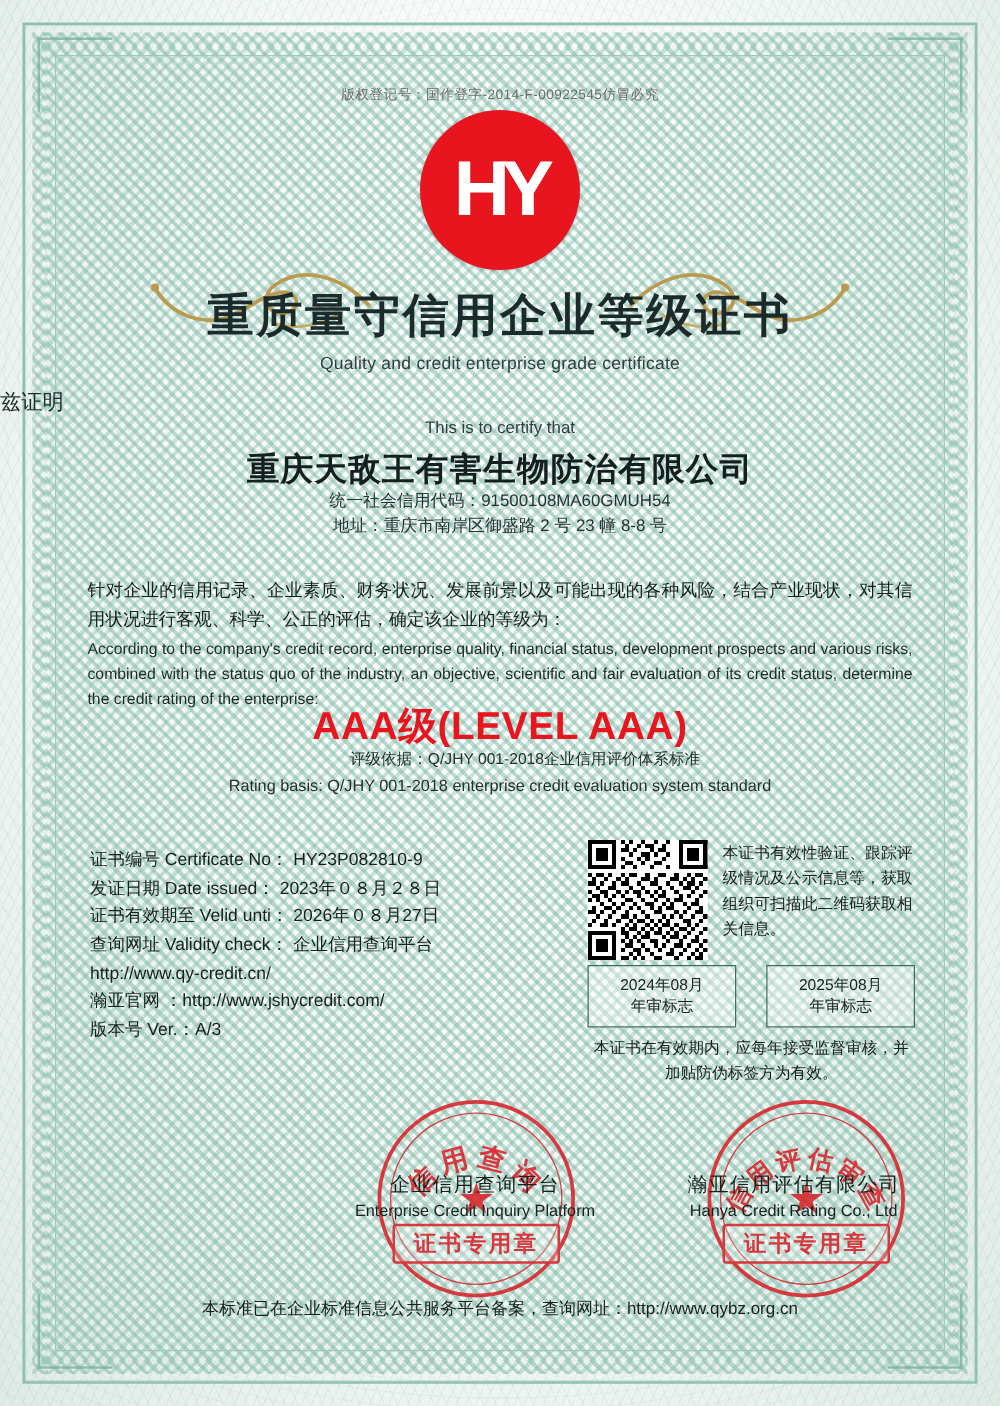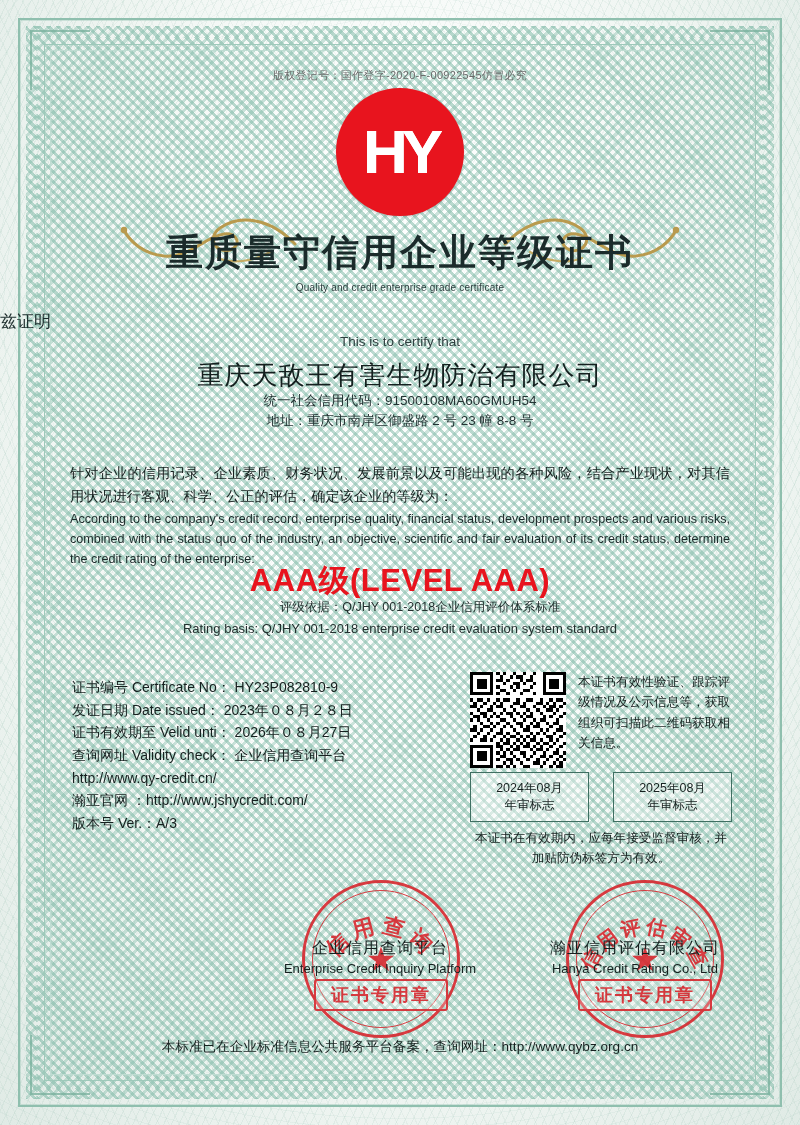--- a/index.html
+++ b/index.html
@@ -88,33 +88,33 @@
   }
   .flourish.left{left:120px;}
   .flourish.right{right:120px;}
 
   .title-cn{
     position:absolute;top:228px;left:0;right:0;text-align:center;
     font-size:37px;font-weight:bold;color:#1b2b2b;letter-spacing:2px;
   }
   .title-en{
     position:absolute;top:282px;left:0;right:0;text-align:center;
-    font-size:10px;color:#2f4040;letter-spacing:.2px;
+    font-size:14px;color:#2f4040;letter-spacing:.2px;
   }
   .certify-cn{
     position:absolute;top:310px;left:0;right:0;
     font-size:17px;color:#1b2b2b;
   }
   .certify-en{
     position:absolute;top:334px;left:0;right:0;text-align:center;
     font-size:13.5px;color:#2f4040;
   }
   .company{
     position:absolute;top:358px;left:0;right:0;text-align:center;
-    font-size:26px;font-weight:normal;color:#14201f;letter-spacing:1px;
+    font-size:26px;font-weight:bold;color:#14201f;letter-spacing:1px;
   }
   .code{
     position:absolute;top:392px;left:0;right:0;text-align:center;
     font-size:13.5px;color:#243434;
   }
   .addr{
     position:absolute;top:412px;left:0;right:0;text-align:center;
     font-size:13.5px;color:#243434;
   }
 
@@ -225,21 +225,21 @@
 
   <div class="frame-outer"></div>
   <div class="frame-band"></div>
   <div class="frame-inner"></div>
   <div class="frame-inner2"></div>
   <div class="corner tl"></div>
   <div class="corner tr"></div>
   <div class="corner bl"></div>
   <div class="corner br"></div>
 
-  <div class="copyright">版权登记号：国作登字-2020-F-00922545仿冒必究</div>
+  <div class="copyright">版权登记号：国作登字-2014-F-00922545仿冒必究</div>
 
   <div class="logo-wrap">
     <svg class="flourish left" viewBox="0 0 180 70">
       <path d="M175,38 C150,12 120,8 100,22 C86,32 96,48 110,44 C122,40 118,26 104,28 C84,31 70,52 44,50 C24,48 10,36 4,24" fill="none" stroke="#b99a4e" stroke-width="3" stroke-linecap="round"></path>
       <path d="M150,46 C132,56 112,58 98,52" fill="none" stroke="#c6ab63" stroke-width="2.2" stroke-linecap="round"></path>
       <circle cx="4" cy="24" r="3.2" fill="#b99a4e"></circle>
     </svg>
     <svg class="flourish right" viewBox="0 0 180 70">
       <path d="M5,38 C30,12 60,8 80,22 C94,32 84,48 70,44 C58,40 62,26 76,28 C96,31 110,52 136,50 C156,48 170,36 176,24" fill="none" stroke="#b99a4e" stroke-width="3" stroke-linecap="round"></path>
       <path d="M30,46 C48,56 68,58 82,52" fill="none" stroke="#c6ab63" stroke-width="2.2" stroke-linecap="round"></path>

